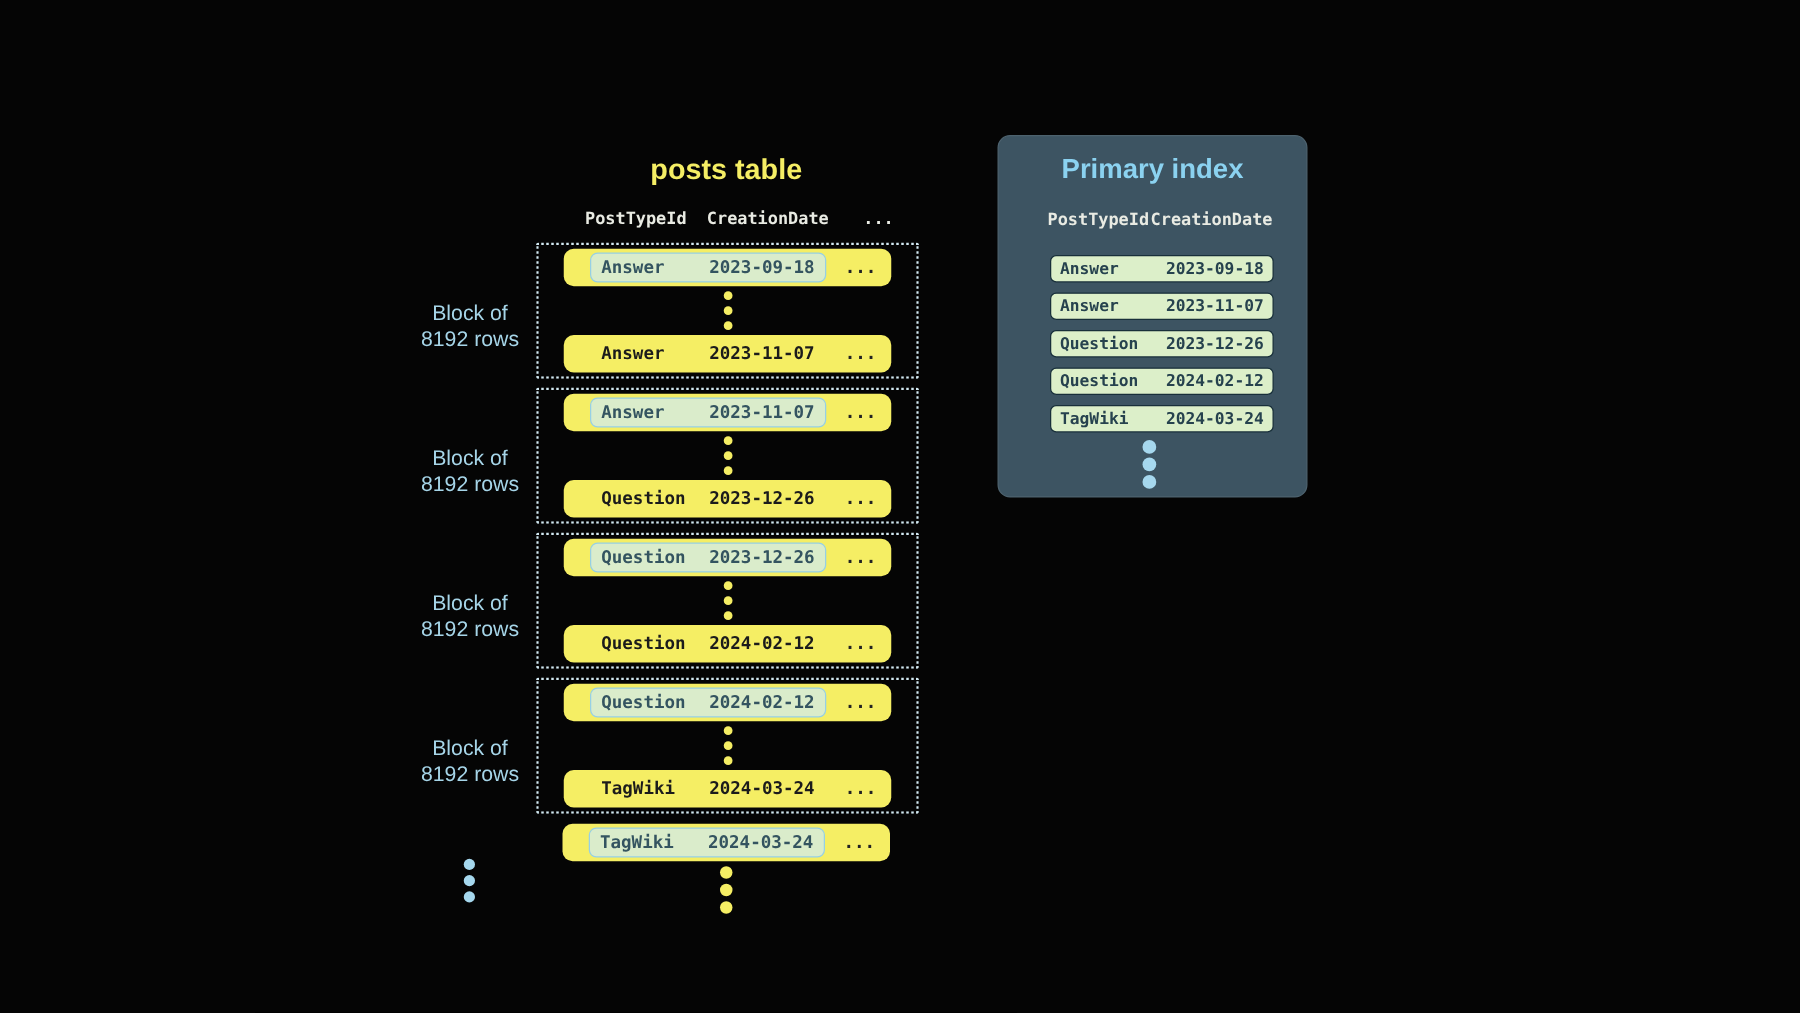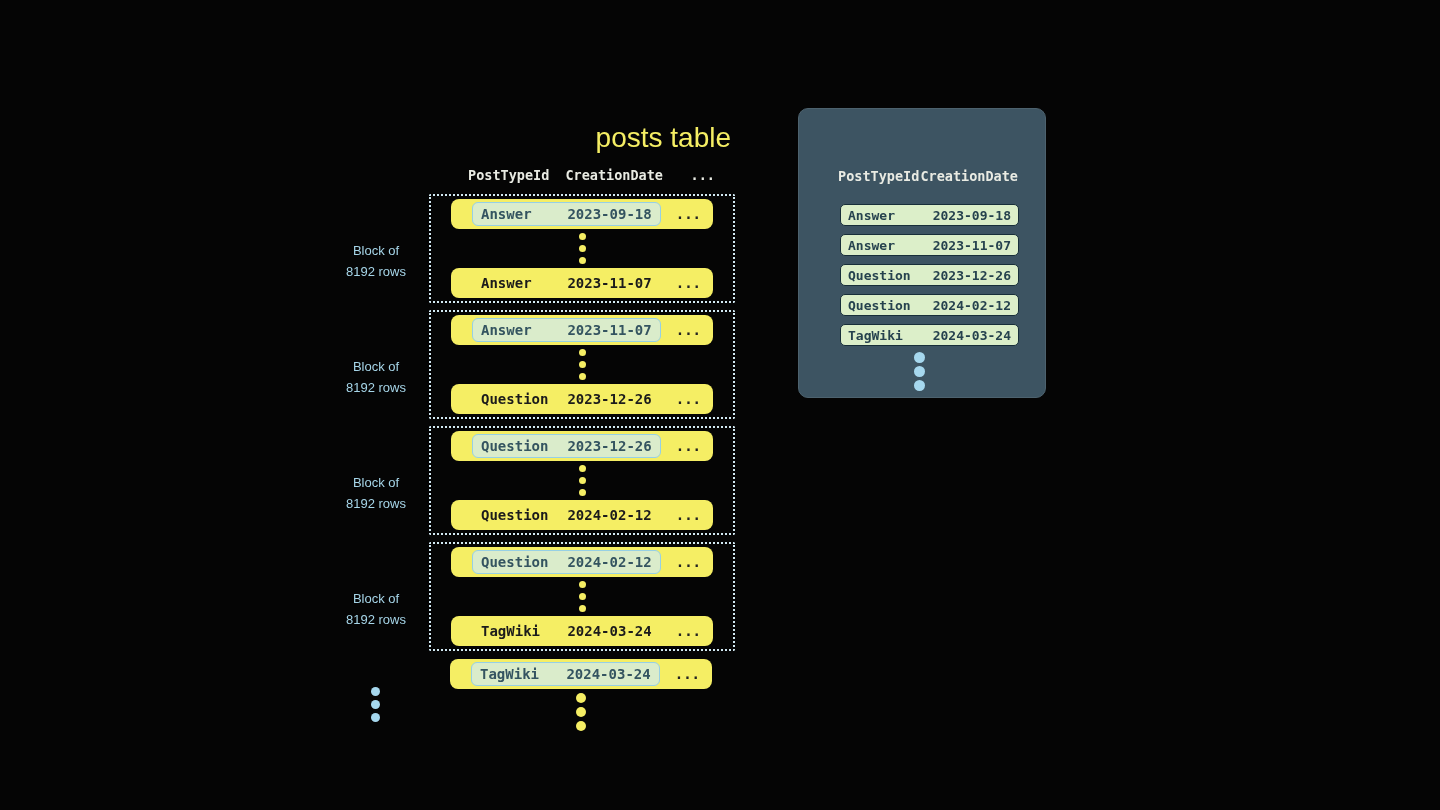--- a/index.html
+++ b/index.html
@@ -19,32 +19,32 @@
     --header-text:#e9ebe3;
     --blue-dot:#a6d8ee;
   }
   *{margin:0;padding:0;box-sizing:border-box;}
   html,body{background:#000;}
   body{font-family:"Liberation Sans","DejaVu Sans",sans-serif;}
   .stage{position:relative;width:1440px;height:810px;background:var(--bg);overflow:hidden;}
   .mono{font-family:"DejaVu Sans Mono","Liberation Mono",monospace;font-weight:bold;margin-left:15px;}
 
   
-  .pt-title{position:absolute;left:431px;top:122px;width:300px;text-align:right;
-    font-size:28px;font-weight:400;color:var(--row-yellow);}
+  .pt-title{position:absolute;left:431px;top:122px;width:300px;text-align:center;
+    font-size:23px;font-weight:700;color:var(--row-yellow);}
   .pt-header{position:absolute;left:450px;top:165px;width:262px;height:20px;display:flex;
     align-items:center;color:var(--header-text);font-size:13.5px;}
   .pt-header .cols{width:200px;display:flex;justify-content:space-between;padding:0 2px 0 3px;}
   .pt-header .hdr-ellipsis{flex:1;text-align:right;padding-right:12px;}
 
   .block{position:absolute;left:429px;width:306px;height:109px;border:2px dotted var(--block-border);
     border-radius:2px;display:flex;flex-direction:column;align-items:center;
     justify-content:space-between;padding:3px 0;}
   .block-label{position:absolute;left:306px;width:140px;text-align:center;
-    color:var(--block-label);font-size:13px;font-weight:500;line-height:21px;}
+    color:var(--block-label);font-size:17px;font-weight:500;line-height:21px;}
 
   .row{width:262px;height:30px;background:var(--row-yellow);border-radius:8px;
     display:flex;align-items:center;padding-left:6px;}
   .pair{width:196px;height:24px;display:flex;justify-content:space-between;align-items:center;
     padding:0 8px;border-radius:6px;border:1.5px solid transparent;
     font-size:14px;color:var(--row-text);}
   .pair.hl{background:var(--highlight-bg);border-color:var(--highlight-border);color:var(--highlight-text);}
   .row-ellipsis{flex:1;text-align:right;padding-right:12px;font-size:14px;color:#222;}
 
   .row.standalone{position:absolute;left:450px;top:659px;}
@@ -206,20 +206,21 @@
       <i></i>
       <i></i>
     </div>
   <div class="vdots d9 blue abs" style="left:371px;top:687px">
       <i></i>
       <i></i>
       <i></i>
     </div>
 
   <aside class="panel">
+    <h2 class="panel-title">Primary index</h2>
     <div class="pi-header mono">
       <span>PostTypeId</span>
       <span>CreationDate</span>
     </div>
     <div class="pi-rows">
       <div class="pi-row mono">
         <span>Answer</span>
         <span>2023-09-18</span>
       </div>
       <div class="pi-row mono">

